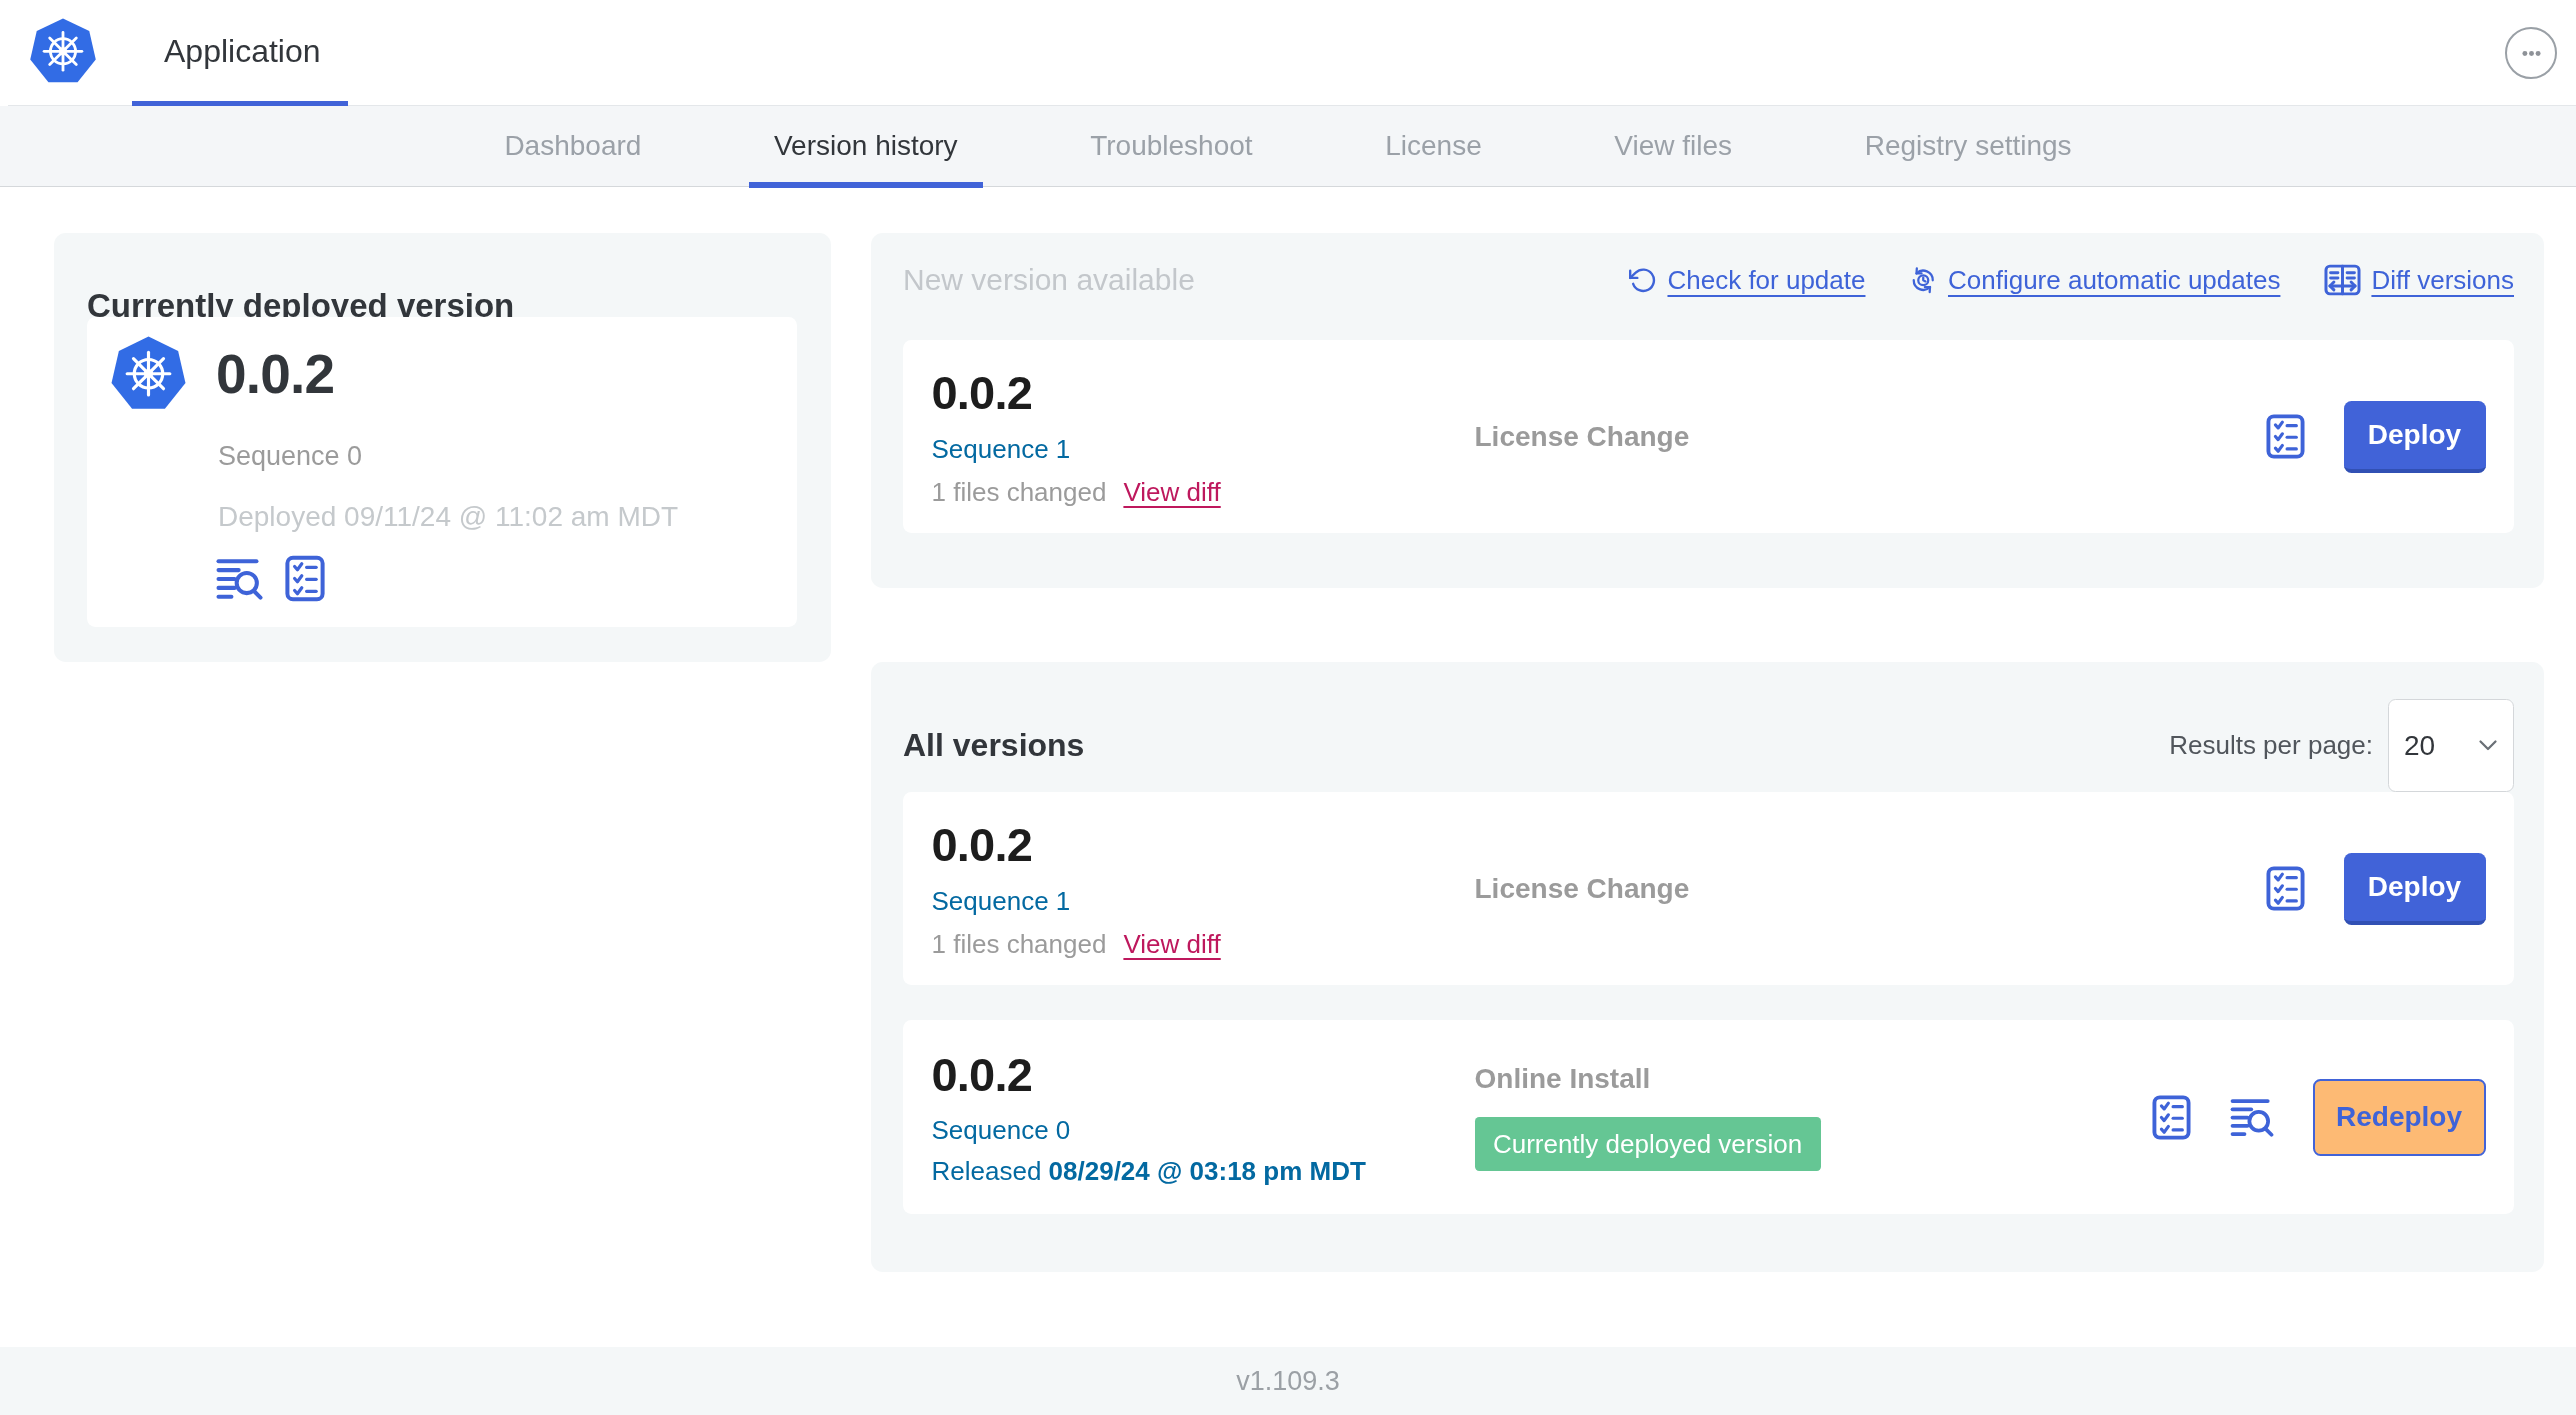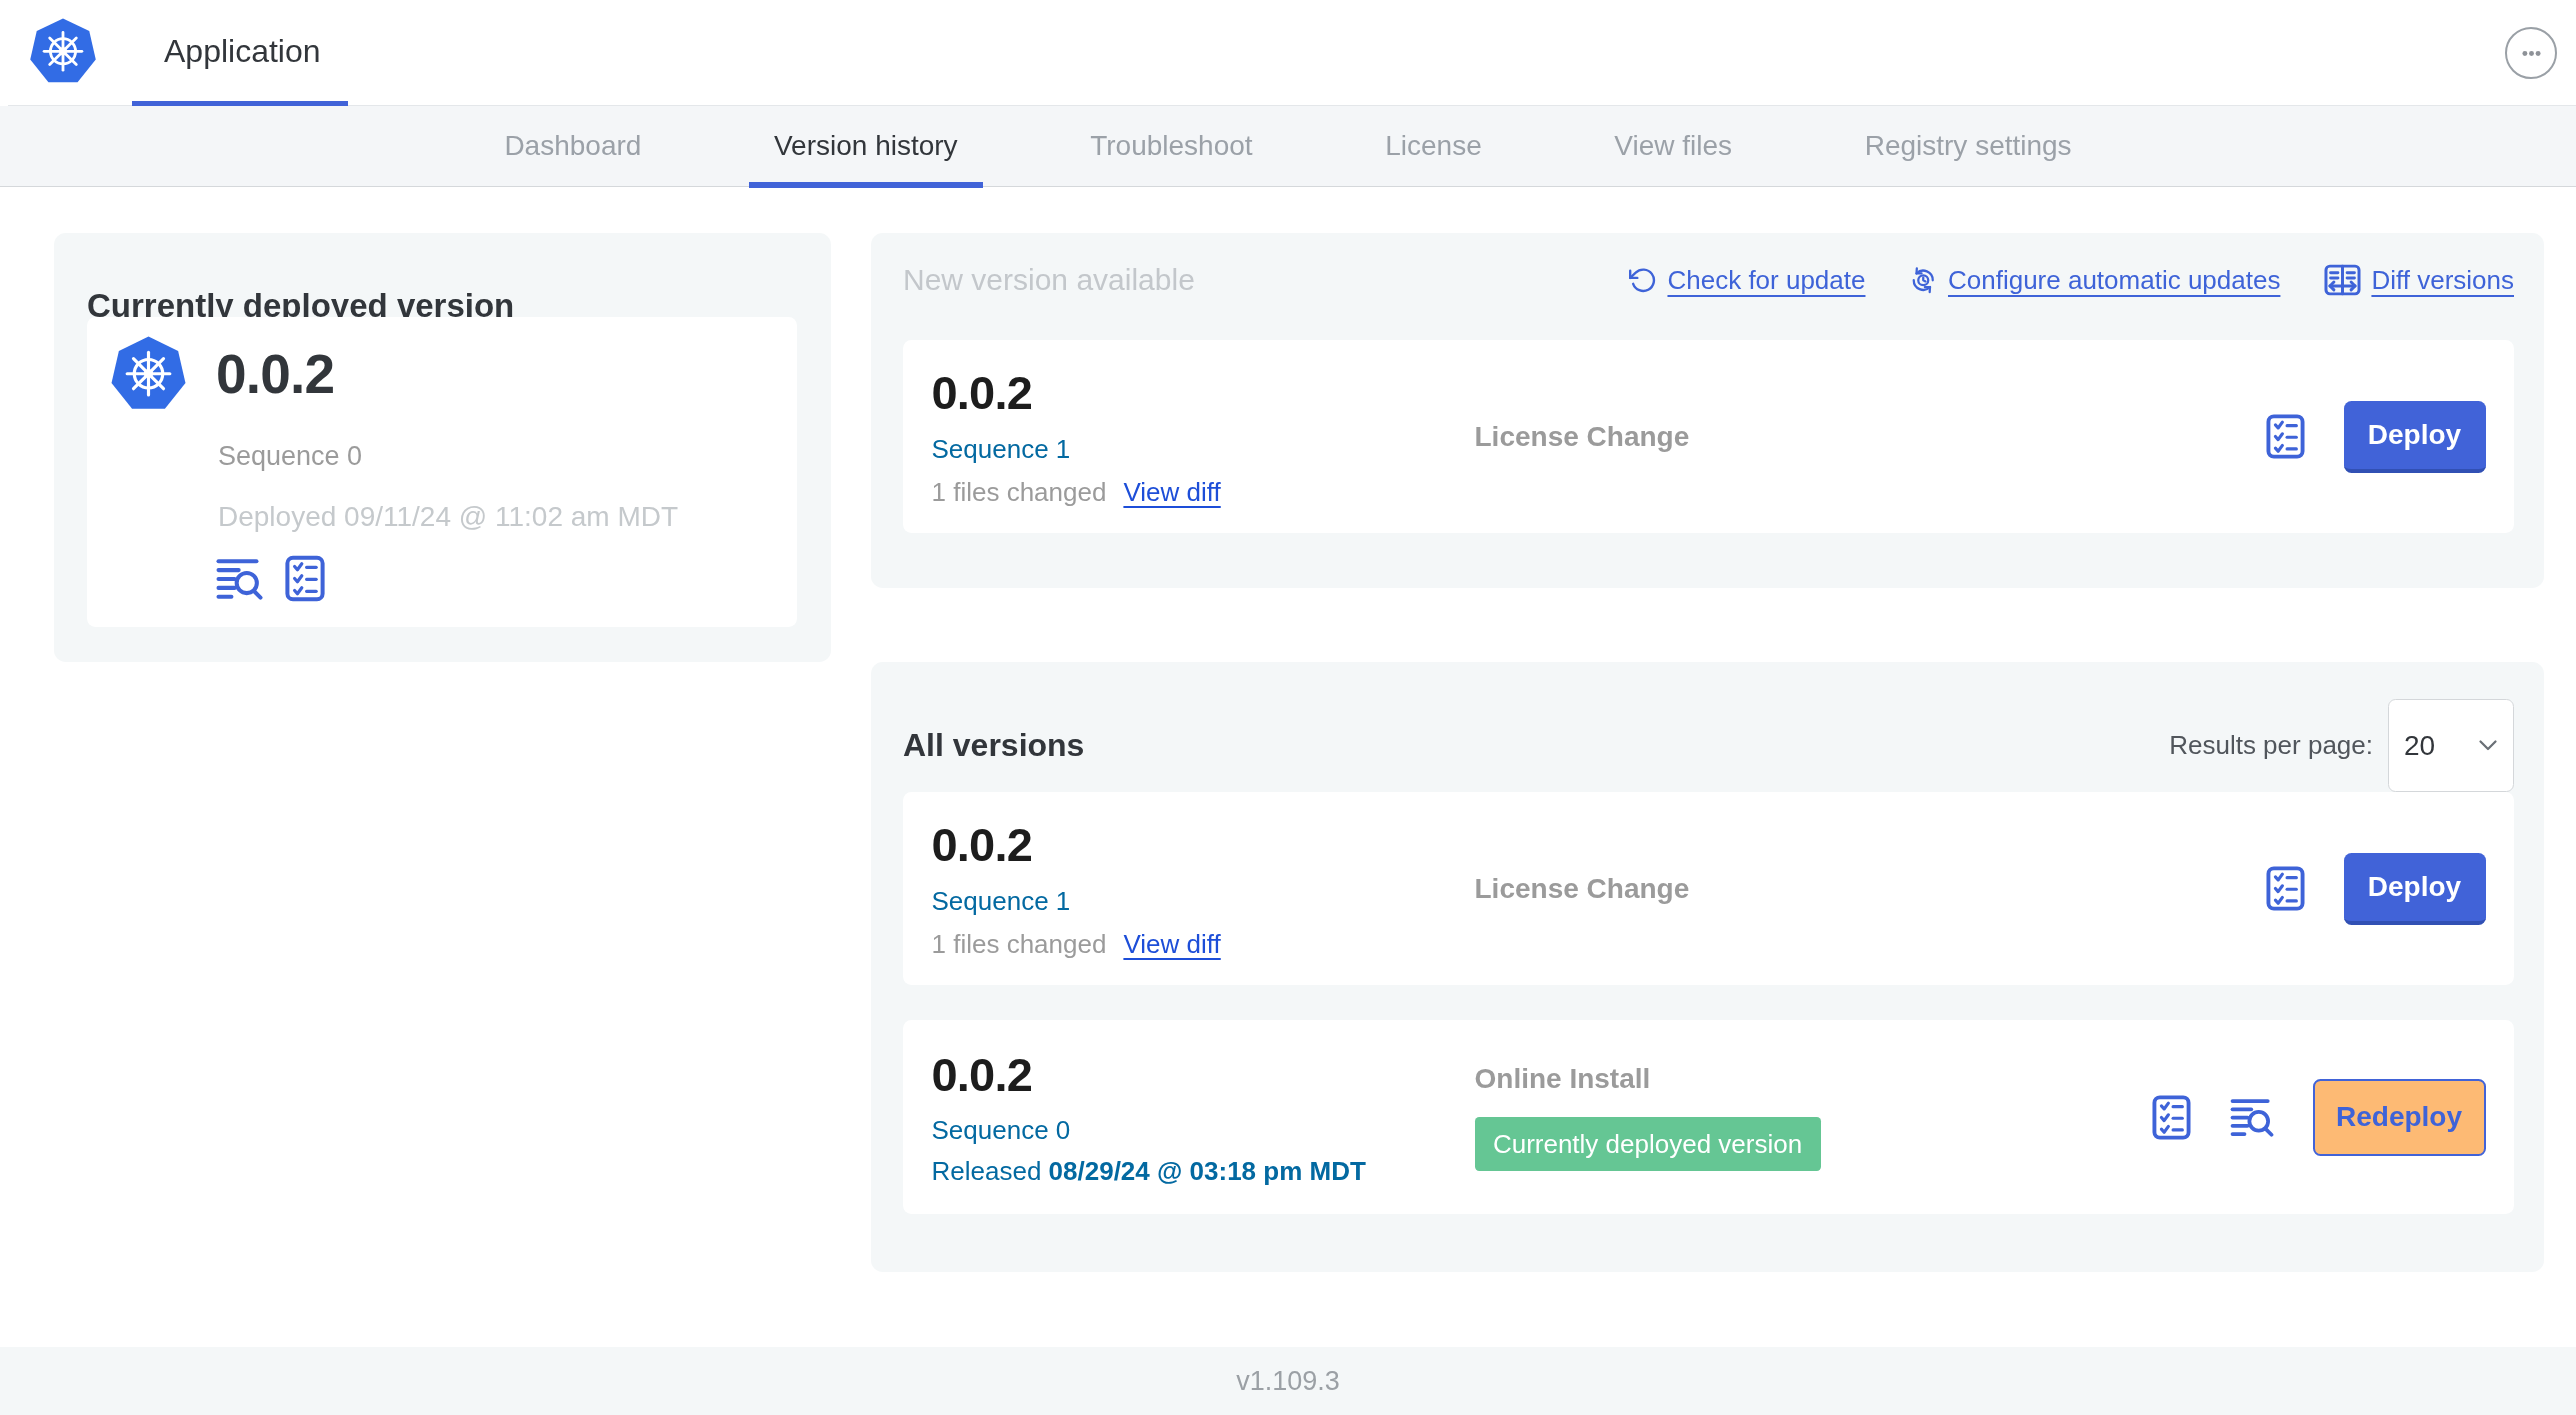--- a/index.html
+++ b/index.html
@@ -53,21 +53,21 @@
   .blue-link{
     display:inline-flex;align-items:center;gap:10px;font-size:26px;font-weight:500;color:#3E63D8;cursor:pointer;
   }
   .blue-link .link-text{text-decoration:underline;text-underline-offset:5.9px;text-decoration-thickness:1.7px;}
   
   .version-row{display:flex;align-items:center;padding:0 28.5px;}
   .row-left{width:543px;display:flex;flex-direction:column;}
   .row-version{font-size:47px;font-weight:800;color:#1d1d1d;letter-spacing:-0.8px;}
   .row-seq{font-size:26px;color:#0369a1;margin-top:13.4px;}
   .row-files{font-size:26px;color:#9b9b9b;margin-top:11.7px;display:flex;gap:17px;align-items:baseline;}
-  .view-diff{color:#1d4ed8;font-weight:500;text-decoration:underline;text-underline-offset:5px;text-decoration-thickness:1.7px;cursor:pointer;}
+  .view-diff{color:#be185d;font-weight:500;text-decoration:underline;text-underline-offset:5px;text-decoration-thickness:1.7px;cursor:pointer;}
   .row-mid{flex:1;display:flex;flex-direction:column;gap:22px;}
   .row-source{font-size:28px;font-weight:600;color:#9b9b9b;}
   .row-actions{display:flex;align-items:center;gap:39px;}
   .deploy-btn{
     width:142px;height:72px;border-radius:7.5px;background:#4163D8;border:none;border-bottom:4.2px solid #3150b4;
     color:#fff;font-family:inherit;font-size:28px;font-weight:700;cursor:pointer;
   }
   .redeploy-btn{
     width:173px;height:77px;border-radius:7.5px;background:#fdba74;border:2.5px solid #4163D8;
     color:#3E63D8;font-family:inherit;font-size:28px;font-weight:600;cursor:pointer;

